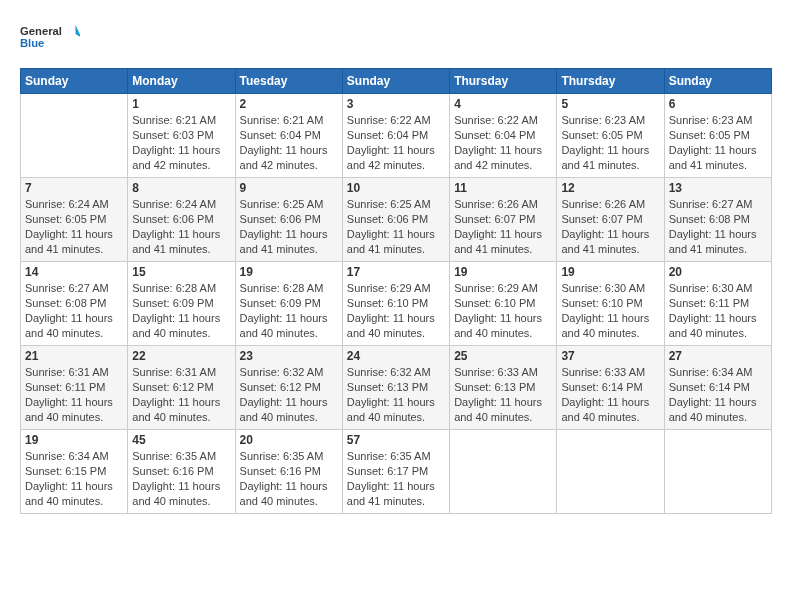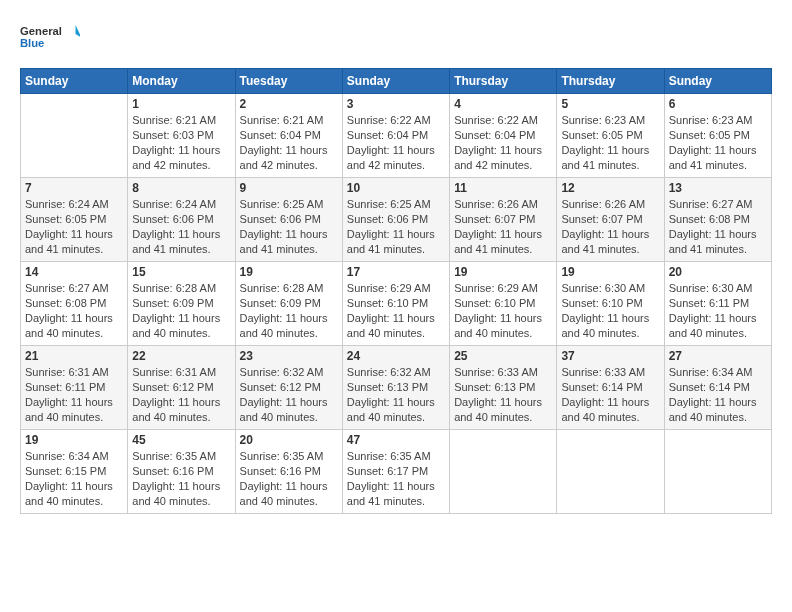--- a/index.html
+++ b/index.html
@@ -325,21 +325,21 @@
 and 40 minutes.</div>
           </td>
           <td>
             <span class="day-number">20</span>
             <div class="day-info" style="white-space: pre-line;">Sunrise: 6:35 AM
 Sunset: 6:16 PM
 Daylight: 11 hours
 and 40 minutes.</div>
           </td>
           <td>
-            <span class="day-number">47</span>
+            <span class="day-number">57</span>
             <div class="day-info" style="white-space: pre-line;">Sunrise: 6:35 AM
 Sunset: 6:17 PM
 Daylight: 11 hours
 and 41 minutes.</div>
           </td>
           <td class="empty-cell"></td>
           <td class="empty-cell"></td>
           <td class="empty-cell"></td>
         </tr>
       </tbody>

